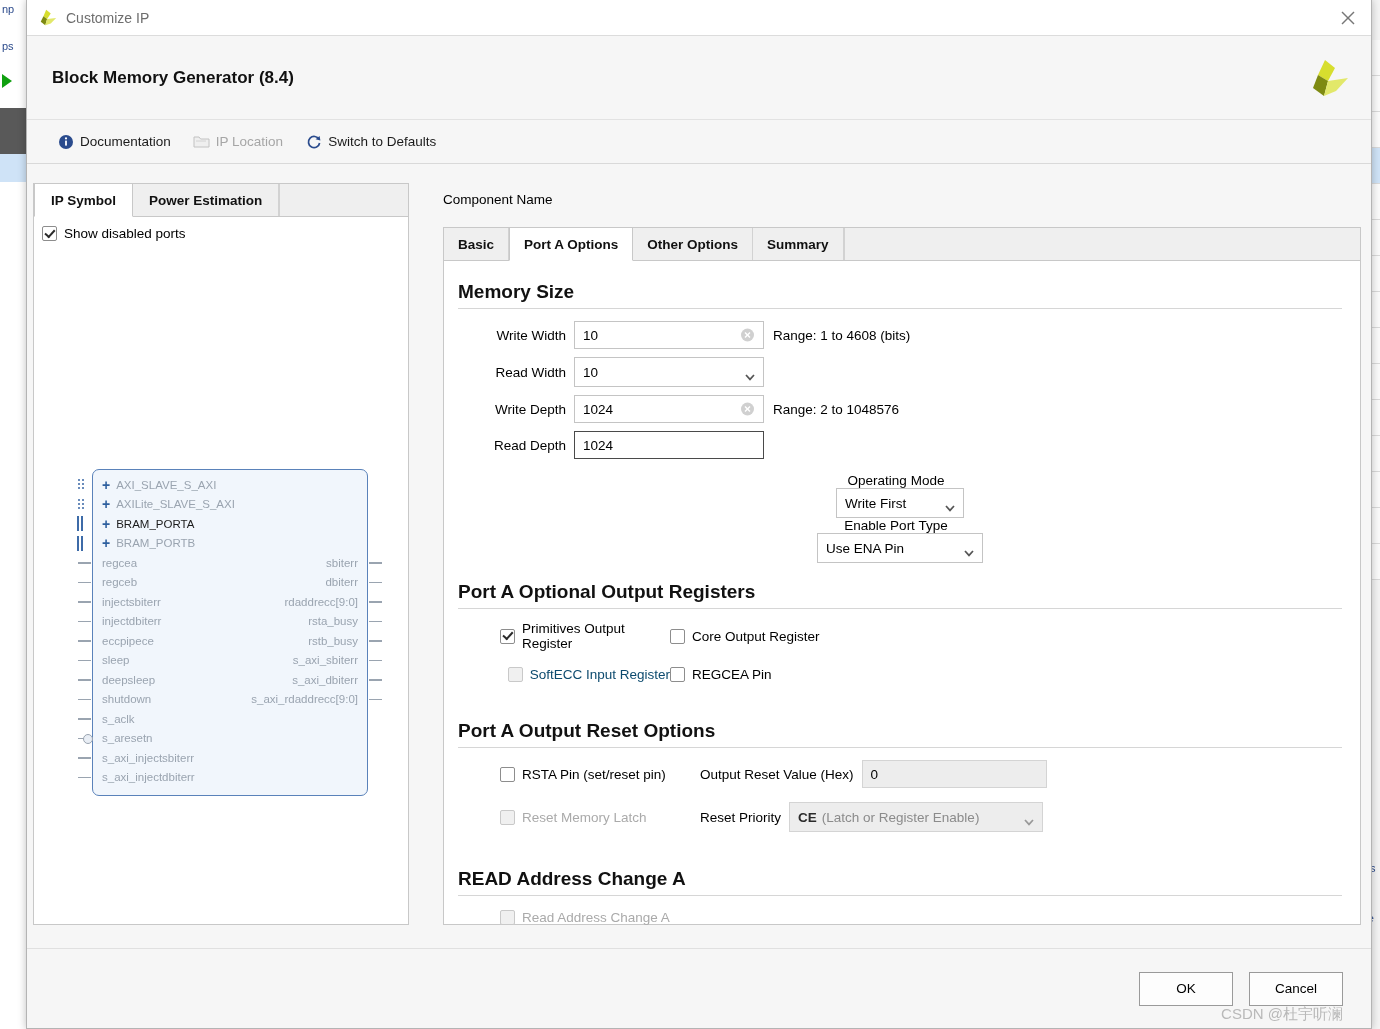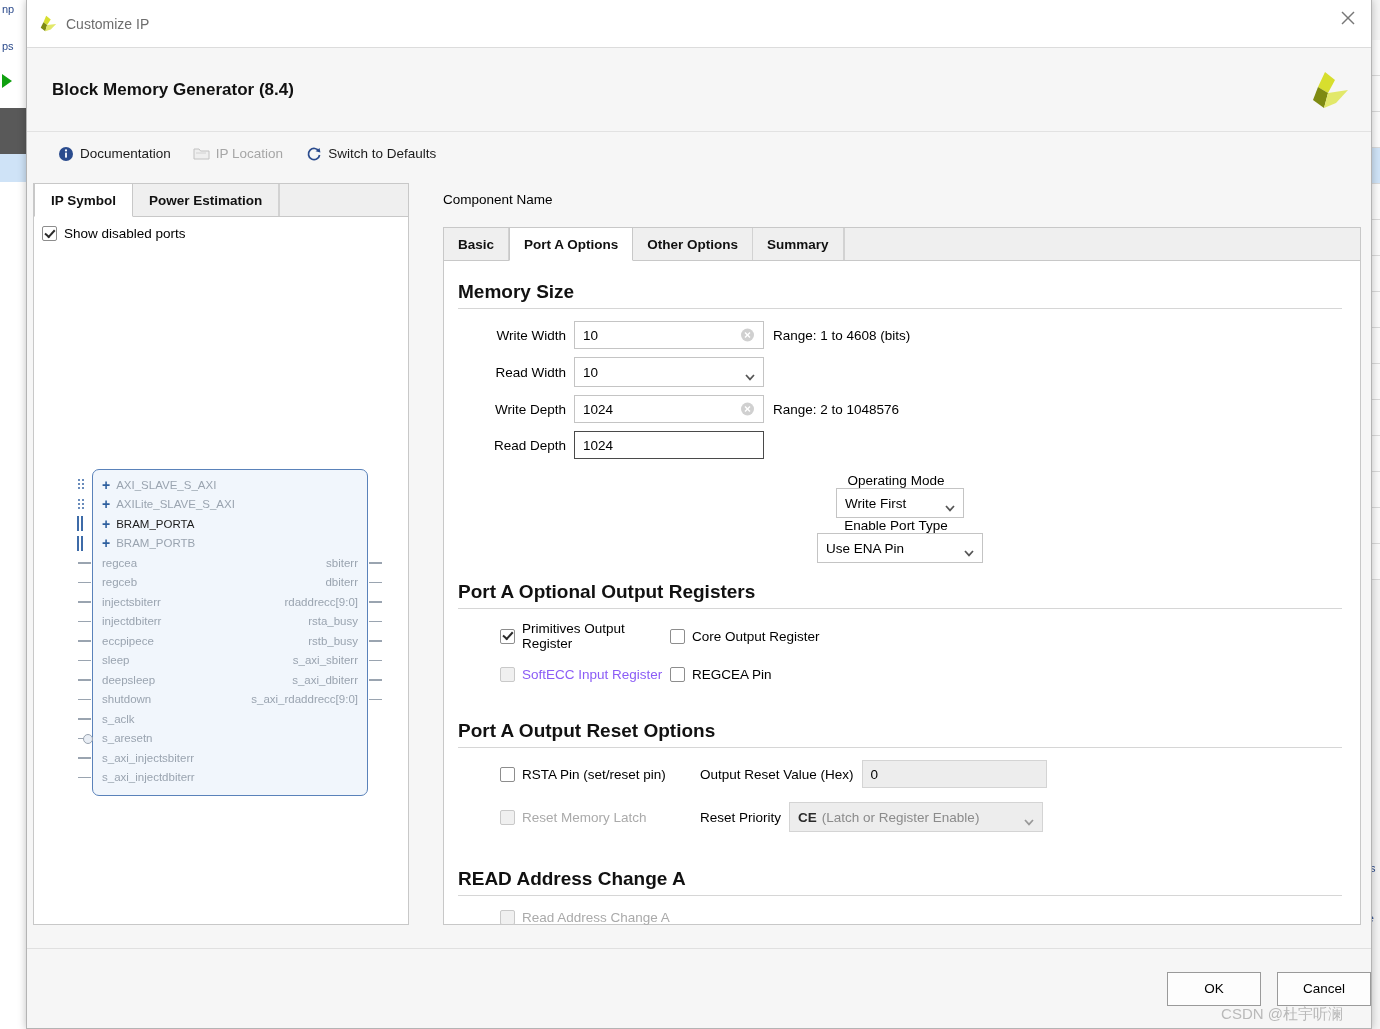--- a/index.html
+++ b/index.html
@@ -61,21 +61,21 @@
   #dialog {
     position: absolute;
     left: 26px; top: 0; width: 1346px; height: 1029px;
     background: #f6f6f6;
     border: 1px solid #b4b4b4;
     border-top: none;
     box-shadow: 0 0 8px rgba(0,0,0,.25);
   }
   
   .titlebar {
-    height: 48px; background: #ffffff;
+    height: 36px; background: #ffffff;
     border-bottom: 1px solid #dcdcdc;
     display: flex; align-items: center;
     position: relative;
   }
   .title-logo { margin-left: 10px; width: 22px; height: 20px; }
   .title-text {
     margin-left: 7px; font-size: 14px; color: #6d6d6d;
   }
   .title-close {
     position: absolute; right: 0; top: 0;
@@ -320,21 +320,21 @@
     width: 9px; height: 9px;
   }
   .range-txt { margin-left: 9px; font-size: 13.5px; }
 
   .row-inline { display: flex; align-items: center; margin: 14px 0 18px 0; flex-direction: column; }
   .inline-lbl { font-size: 13.5px; margin-right: 8px; }
   .gap { width: 30px; }
 
   .cb-row { display: flex; align-items: center; margin-bottom: 16px; }
   .cb-item { display: flex; align-items: center; font-size: 13.5px; }
-  .cb-item.dis { color: #8b5cf6; }
+  .cb-item.dis { color: #0c4a6e; justify-content: flex-end; }
   .cb-col1 { width: 212px; padding-left: 42px; }
   .cb-col2 { width: 200px; }
 
   .reset-row { display: flex; align-items: center; margin-bottom: 14px; }
   .reset-cb { width: 242px; padding-left: 42px; display: flex; align-items: center; font-size: 13.5px; }
   .reset-cb.dis { color: #aaaaaa; }
   .reset-lbl { font-size: 13.5px; margin-right: 8px; }
   .reset-val {
     width: 185px; height: 28px; background: #ededed;
     border: 1px solid #d4d4d4;
@@ -349,20 +349,21 @@
 
   .sec-spacer { height: 22px; }
   .read-cb { padding-left: 42px; display: flex; align-items: center; font-size: 13.5px; color: #aaaaaa; margin-top: 14px; }
 
   
   .dlg-footer {
     position: absolute; left: 0; right: 0; bottom: 0; height: 80px;
     background: #f6f6f6;
     border-top: 1px solid #e0e0e0;
     display: flex; align-items: center; justify-content: flex-end;
+    padding-right: 28px;
   }
   .btn {
     width: 94px; height: 34px;
     background: #fdfdfd; border: 1px solid #9a9a9a;
     display: flex; align-items: center; justify-content: center;
     font-size: 13.5px; margin-left: 16px;
   }
   .watermark {
     position: absolute; right: 28px; bottom: 4px;
     font-size: 15px; color: #b9b9b9;

